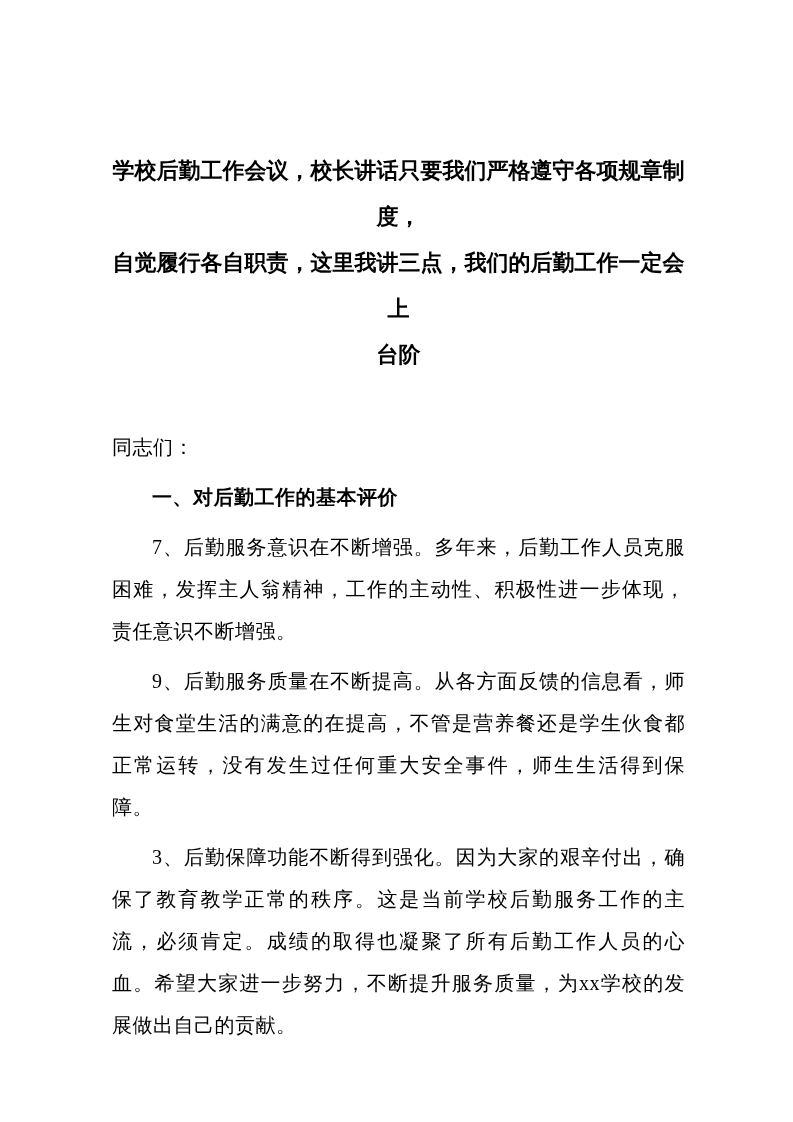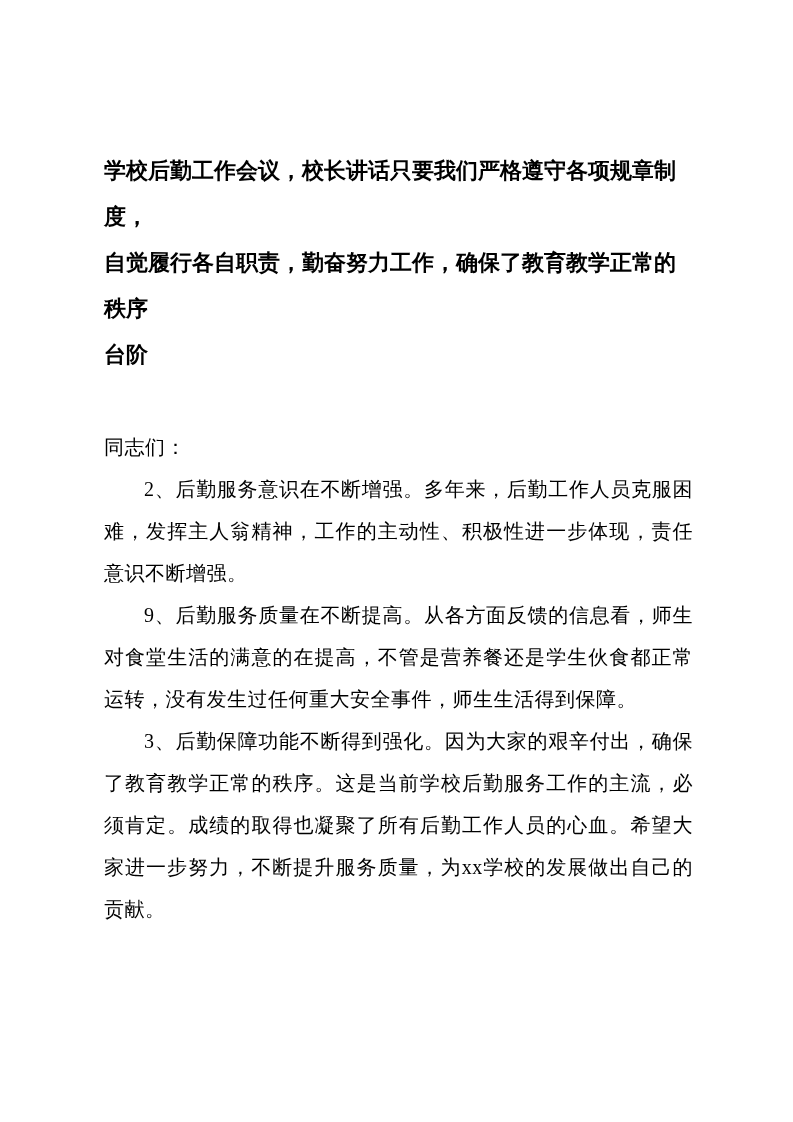--- a/index.html
+++ b/index.html
@@ -15,58 +15,60 @@
     color: #000000;
   }
   .page {
     box-sizing: border-box;
     width: 793px;
     height: 1122px;
     padding: 148px 100px 40px 104px;
     background: #ffffff;
   }
   .doc-title {
+    text-align: center;
     font-weight: bold;
     font-size: 22px;
     line-height: 46px;
     margin: 0 0 0 0;
   }
   .title-line {
     display: block;
   }
   .body-block {
     margin-top: 48px;
   }
   .para {
-    margin: 0;
+    margin: 8px;
     font-size: 20px;
     line-height: 42px;
     text-align: justify;
     text-justify: inter-ideograph;
     letter-spacing: 0.5px;
   }
   .indent {
     text-indent: 2em;
   }
   .bold {
     font-weight: bold;
   }
 </style>
 </head>
 <body>
 
 <div class="page">
 
   <h1 class="doc-title">
     <span class="title-line">学校后勤工作会议，校长讲话只要我们严格遵守各项规章制度，</span>
-    <span class="title-line">自觉履行各自职责，勤奋努力工作，确保了教育教学正常的秩序</span>
+    <span class="title-line">自觉履行各自职责，这里我讲三点，我们的后勤工作一定会上</span>
     <span class="title-line">台阶</span>
   </h1>
 
   <div class="body-block">
     <p class="para">同志们：</p>
-    <p class="para indent">2、后勤服务意识在不断增强。多年来，后勤工作人员克服困难，发挥主人翁精神，工作的主动性、积极性进一步体现，责任意识不断增强。</p>
+    <p class="para indent bold">一、对后勤工作的基本评价</p>
+    <p class="para indent">7、后勤服务意识在不断增强。多年来，后勤工作人员克服困难，发挥主人翁精神，工作的主动性、积极性进一步体现，责任意识不断增强。</p>
     <p class="para indent">9、后勤服务质量在不断提高。从各方面反馈的信息看，师生对食堂生活的满意的在提高，不管是营养餐还是学生伙食都正常运转，没有发生过任何重大安全事件，师生生活得到保障。</p>
     <p class="para indent">3、后勤保障功能不断得到强化。因为大家的艰辛付出，确保了教育教学正常的秩序。这是当前学校后勤服务工作的主流，必须肯定。成绩的取得也凝聚了所有后勤工作人员的心血。希望大家进一步努力，不断提升服务质量，为xx学校的发展做出自己的贡献。</p>
 
   </div>
 
 </div>
 
 </body></html>

